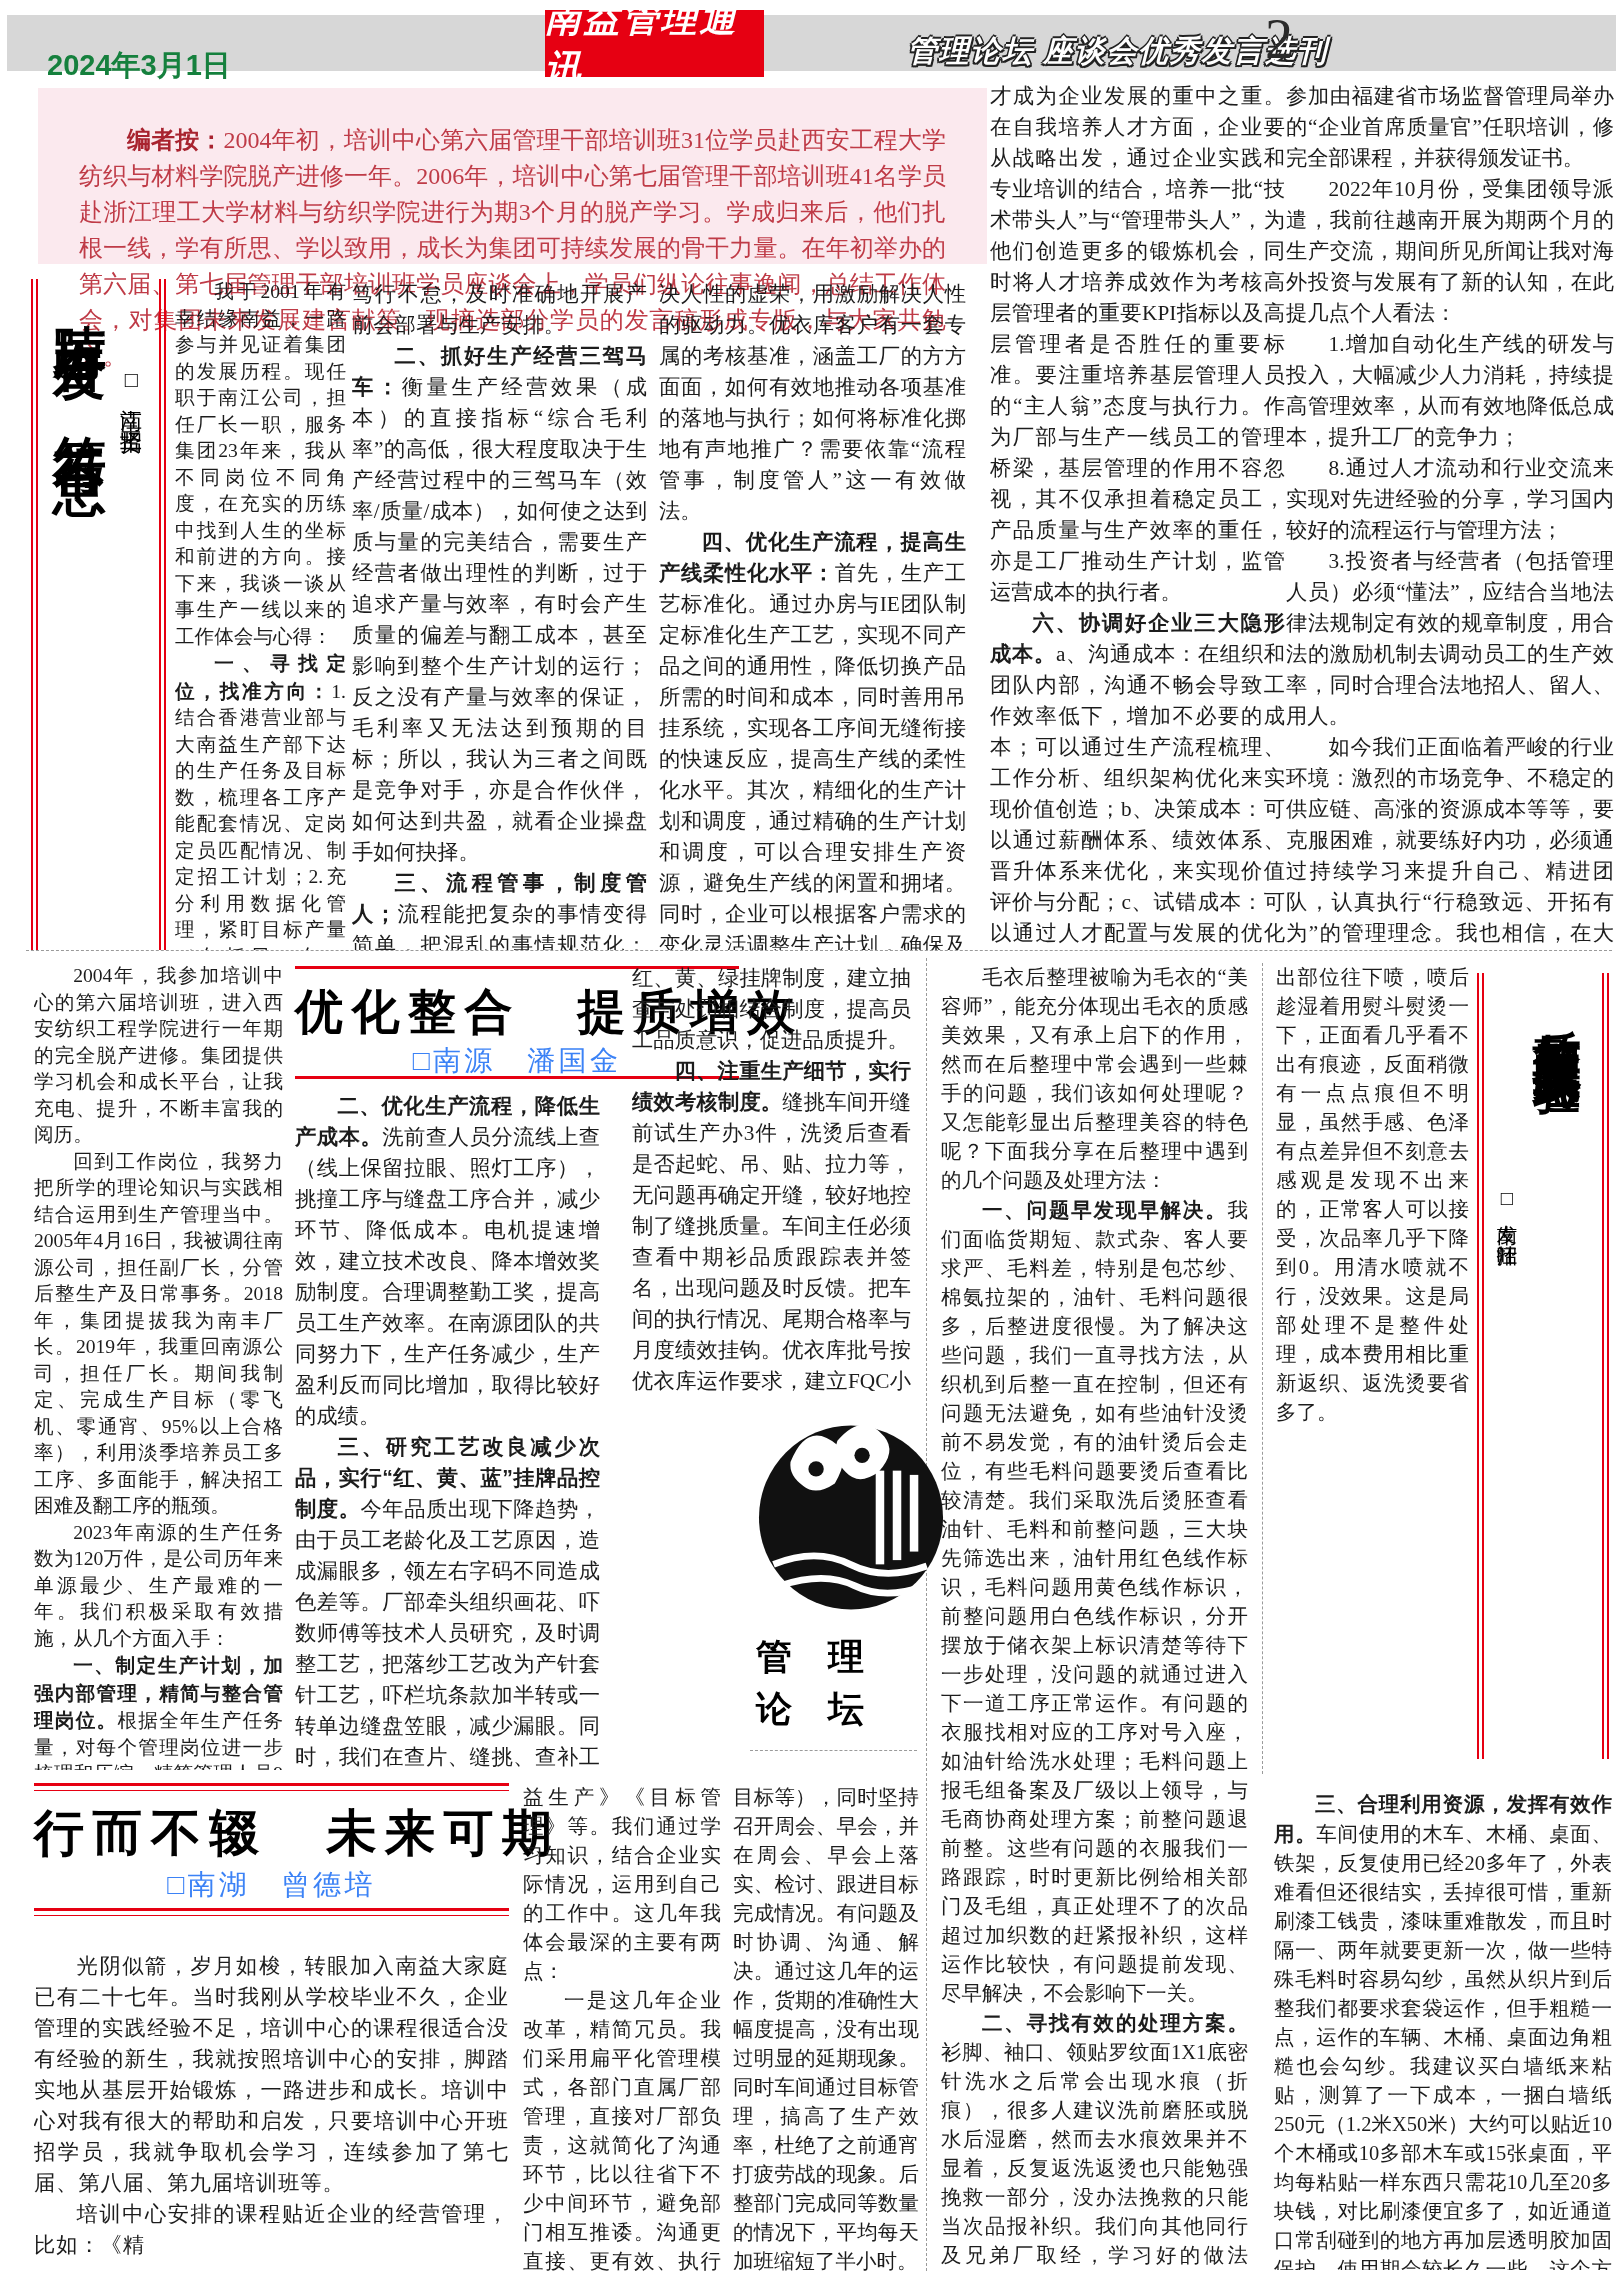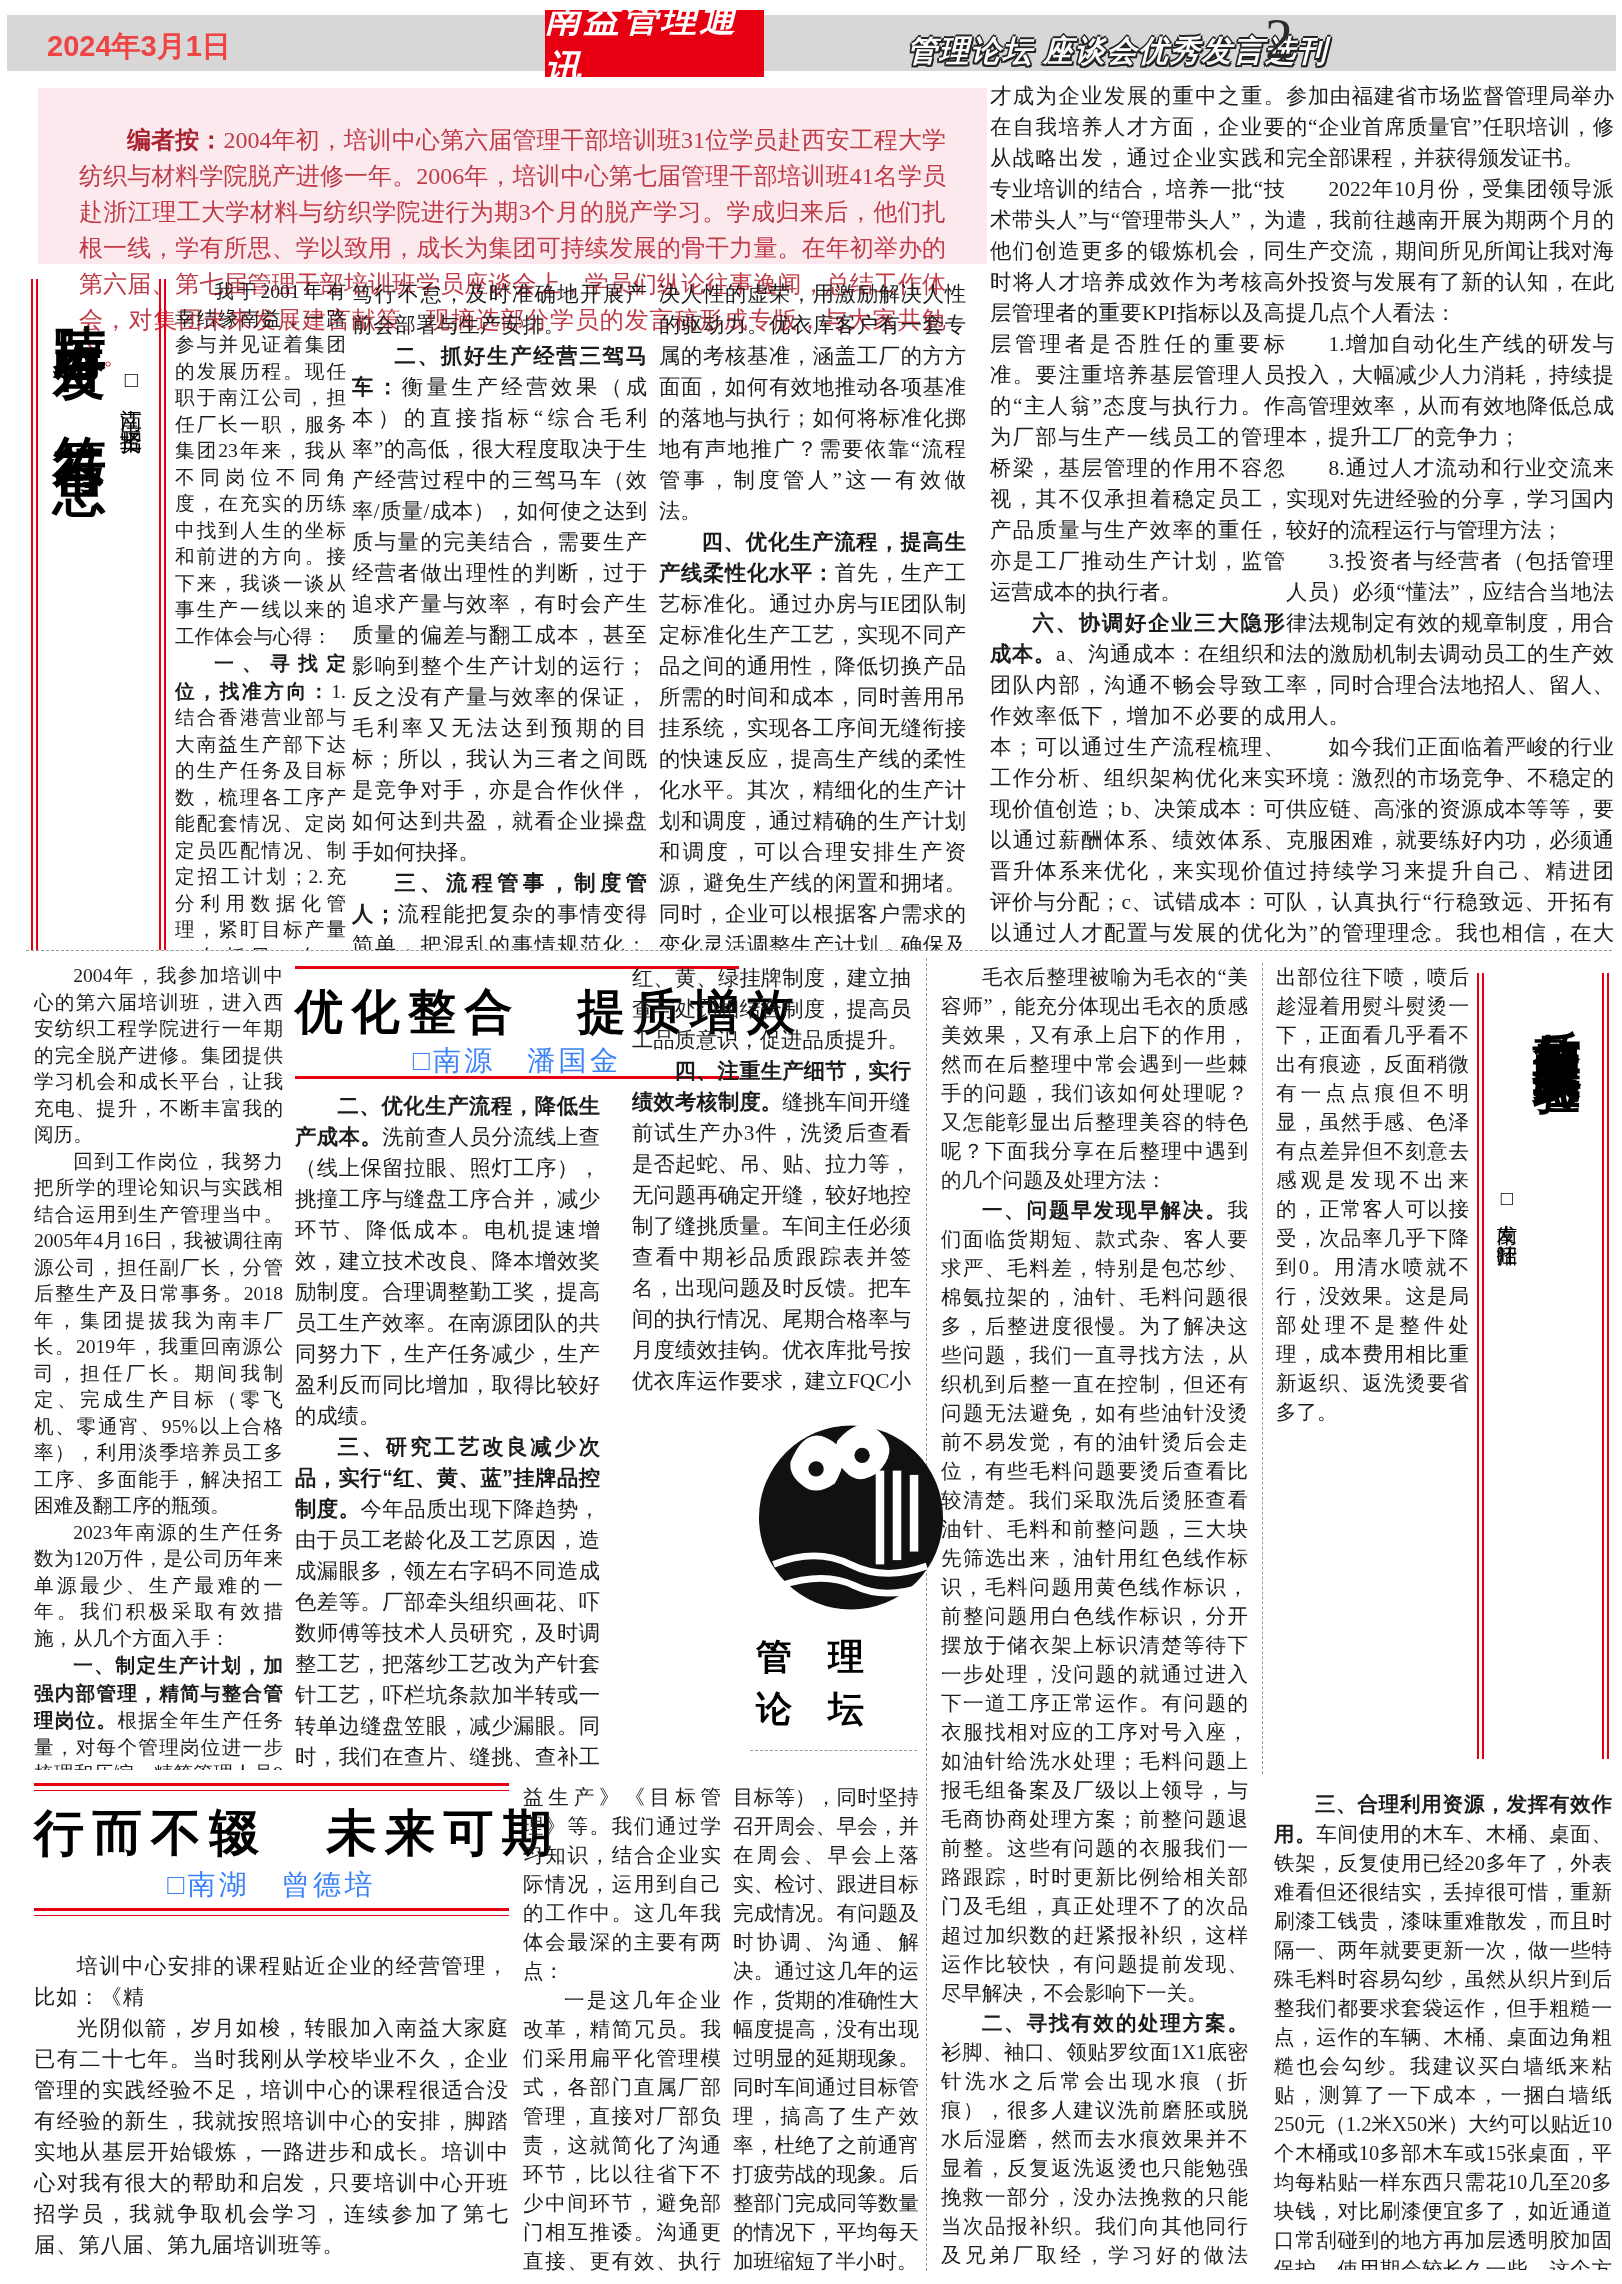--- a/index.html
+++ b/index.html
@@ -1,21 +1,21 @@
 <!DOCTYPE html>
 <html style="font-size:13.7px"><head>
 <meta charset="utf-8">
 <style>
   html,body{margin:0;padding:0;}
   body{width:1622px;height:2284px;position:relative;background:#ffffff;
        font-family:"Liberation Serif",serif;color:#1c1c1c;overflow:hidden;}
   .abs{position:absolute;}
   
   .hbar{background:#d7d7d7;}
-  .date{font-family:"Liberation Sans",sans-serif;font-weight:bold;font-size:29px;color:#ef4444;}
+  .date{font-family:"Liberation Sans",sans-serif;font-weight:bold;font-size:29px;color:#15803d;margin-top:19px;}
   .masthead{background:#e60012;display:flex;align-items:center;justify-content:center;}
   .masthead span{color:#fff;font-weight:900;font-style:italic;font-size:36px;letter-spacing:2.6px;}
   .slogan{color:#fff;font-weight:900;font-style:italic;font-size:30px;letter-spacing:1.7px;white-space:nowrap;
           text-shadow:-1.7px 0 #222,1.7px 0 #222,0 -1.7px #222,0 1.7px #222,1.7px 1.7px #222,-1.7px 1.7px #222;}
   .pagenum{font-size:56px;color:#2a2a2a;font-family:"Liberation Serif",serif;}
   
   .pinkbox{background:#fbe9ee;padding:34px 41px;box-sizing:border-box;}
   .pinkbox p{margin:0;text-indent:2em;font-size:24px;line-height:36px;color:#bf3b47;text-align:justify;}
   .pinkbox .lead{font-weight:bold;color:#a8232f;}
   
@@ -147,22 +147,22 @@
 <div class="abs vrule" style="left:1602px;top:973px;height:786px;"></div>
 <div class="abs col f24" style="left:1274px;top:1789px;width:338px;height:481px;">
     <p><b>三、合理利用资源，发挥有效作用。</b>车间使用的木车、木桶、桌面、铁架，反复使用已经20多年了，外表难看但还很结实，丢掉很可惜，重新刷漆工钱贵，漆味重难散发，而且时隔一、两年就要更新一次，做一些特殊毛料时容易勾纱，虽然从织片到后整我们都要求套袋运作，但手粗糙一点，运作的车辆、木桶、桌面边角粗糙也会勾纱。我建议买白墙纸来粘贴，测算了一下成本，一捆白墙纸250元（1.2米X50米）大约可以贴近10个木桶或10多部木车或15张桌面，平均每粘贴一样东西只需花10几至20多块钱，对比刷漆便宜多了，如近通道口常刮碰到的地方再加层透明胶加固保护，使用期会较长久一些。这个方法是有效的，也得到了大家的认同。现在发现哪有粗糙会刮手的地方就会想拿白墙纸去粘贴，白墙纸在我们厂里简直成了“万能膏”，成本低见效快。上个月班尼顿意大利老总来看公司生产流程，我们利用两天时间重新用白墙纸修整一下，后整两条生产线干净整洁得像新装修的一样，客人参观后表示很满意，2024年决定要多下单给我们做，数量增加到近一百万件。</p>
   </div>
 
 <div class="abs hrule2" style="left:34px;top:1783px;width:475px;"></div>
 <div class="abs htitle" style="left:34px;top:1800px;width:475px;font-size:50px;">行而不辍　未来可期</div>
 <div class="abs hbyline" style="left:34px;top:1866px;width:475px;">□南湖　曾德培</div>
 <div class="abs hrule2" style="left:34px;top:1908px;width:475px;"></div>
 <div class="abs col" style="left:34px;top:1951px;width:475px;height:320px;letter-spacing:0.9px;">
+    <p>光阴似箭，岁月如梭，转眼加入南益大家庭已有二十七年。当时我刚从学校毕业不久，企业管理的实践经验不足，培训中心的课程很适合没有经验的新生，我就按照培训中心的安排，脚踏实地从基层开始锻炼，一路进步和成长。培训中心对我有很大的帮助和启发，只要培训中心开班招学员，我就争取机会学习，连续参加了第七届、第八届、第九届培训班等。</p>
     <p>培训中心安排的课程贴近企业的经营管理，比如：《精</p>
-    <p>光阴似箭，岁月如梭，转眼加入南益大家庭已有二十七年。当时我刚从学校毕业不久，企业管理的实践经验不足，培训中心的课程很适合没有经验的新生，我就按照培训中心的安排，脚踏实地从基层开始锻炼，一路进步和成长。培训中心对我有很大的帮助和启发，只要培训中心开班招学员，我就争取机会学习，连续参加了第七届、第八届、第九届培训班等。</p>
   </div>
 <div class="abs col f24" style="left:523px;top:1783px;width:198px;height:488px;">
     <p class="cont">益生产》《目标管理》等。我们通过学习知识，结合企业实际情况，运用到自己的工作中。这几年我体会最深的主要有两点：</p>
     <p>一是这几年企业改革，精简冗员。我们采用扁平化管理模式，各部门直属厂部管理，直接对厂部负责，这就简化了沟通环节，比以往省下不少中间环节，避免部门相互推诿。沟通更直接、更有效、执行力度更快。通过这种模式管理，几年来南湖整个团队运作配合都较为顺畅、高效，而且还节省了不少管理皮费。</p>
   </div>
 <div class="abs col f24" style="left:733px;top:1783px;width:186px;height:488px;">
     <p class="cont">目标等），同时坚持召开周会、早会，并在周会、早会上落实、检讨、跟进目标完成情况。有问题及时协调、沟通、解决。通过这几年的运作，货期的准确性大幅度提高，没有出现过明显的延期现象。同时车间通过目标管理，搞高了生产效率，杜绝了之前通宵打疲劳战的现象。后整部门完成同等数量的情况下，平均每天加班缩短了半小时。</p>
   </div>
 
 

